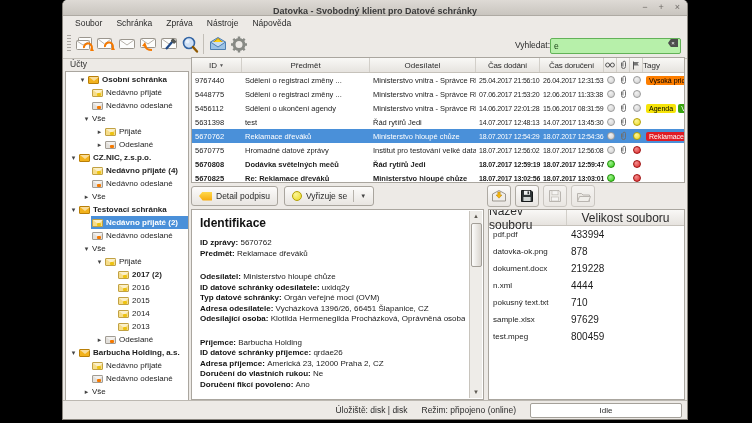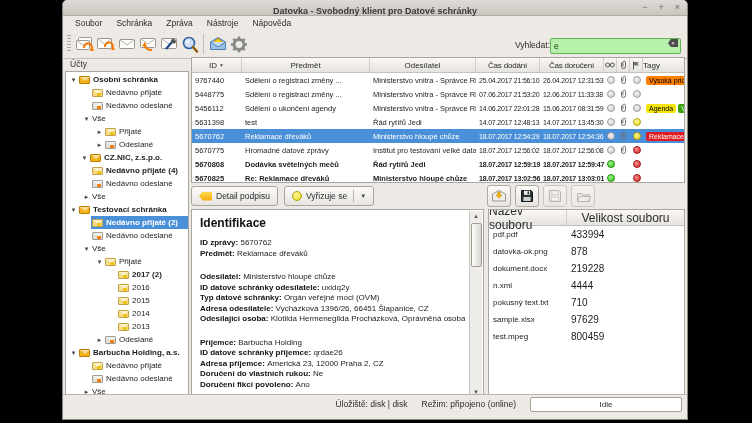--- a/index.html
+++ b/index.html
@@ -97,21 +97,21 @@
   
   .files{position:absolute;left:425px;top:152px;right:2px;bottom:1px;background:#fff;border:1px solid #aaa69f;box-sizing:border-box;overflow:hidden;}
   .fhdr{display:flex;height:15px;background:linear-gradient(#f9f8f6,#e6e3df);border-bottom:1px solid #c6c2bb;}
   .fhdr .hc{font-size:12px;color:#2b2b2b;border-right:1px solid #d2cfc9;display:flex;align-items:center;justify-content:center;box-sizing:border-box;}
   .fh-name{width:78px;}
   .fh-size{flex:1;}
   .frow{display:flex;height:17px;align-items:center;}
   .fname{width:78px;font-size:8px;color:#1c1c1c;padding-left:4px;white-space:nowrap;overflow:hidden;box-sizing:border-box;}
   .fsize{font-size:10px;color:#1c1c1c;padding-left:4px;}
   
-  .statusbar{position:absolute;left:0;right:0;bottom:6px;height:18px;background:#edeae6;border-top:1px solid #bcb8b1;
+  .statusbar{position:absolute;left:0;right:0;bottom:0;height:18px;background:#edeae6;border-top:1px solid #bcb8b1;
              display:flex;align-items:center;justify-content:flex-end;gap:14px;padding-right:5px;}
   .statusbar .st{font-size:8.5px;color:#2b2b2b;white-space:nowrap;}
   .progress{width:150px;height:13px;background:#fff;border:1px solid #a5a19a;border-radius:2px;
             font-size:8px;color:#2b2b2b;display:flex;align-items:center;justify-content:center;}
 </style>
 </head>
 <body>
 
 <div id="window">
 
@@ -204,21 +204,21 @@
         <span class="clear-ico">×</span>
       </span>
     </span>
   </div>
 
   <div class="main">
 
     <div class="sidebar">
       <div class="accounts-hdr">Účty</div>
       <div class="tree" id="tree">
-          <div class="tree-item" style="padding-left: 3px;">
+          <div class="tree-item" style="padding-left: 12px;">
             <span class="expander">▾</span>
             <span class="thl">
               <span class="tico ico-account"></span>
               <span class="tlabel b">Osobní schránka</span>
             </span>
           </div>
           <div class="tree-item" style="padding-left: 16px;">
             <span class="expander"></span>
             <span class="thl">
               <span class="tico ico-inbox"></span>
@@ -245,21 +245,21 @@
               <span class="tlabel">Přijaté</span>
             </span>
           </div>
           <div class="tree-item" style="padding-left: 29px;">
             <span class="expander">▸</span>
             <span class="thl">
               <span class="tico ico-sent"></span>
               <span class="tlabel">Odeslané</span>
             </span>
           </div>
-          <div class="tree-item" style="padding-left: 14px;">
+          <div class="tree-item" style="padding-left: 3px;">
             <span class="expander">▾</span>
             <span class="thl">
               <span class="tico ico-account"></span>
               <span class="tlabel b">CZ.NIC, z.s.p.o.</span>
             </span>
           </div>
           <div class="tree-item" style="padding-left: 16px;">
             <span class="expander"></span>
             <span class="thl">
               <span class="tico ico-inbox"></span>

